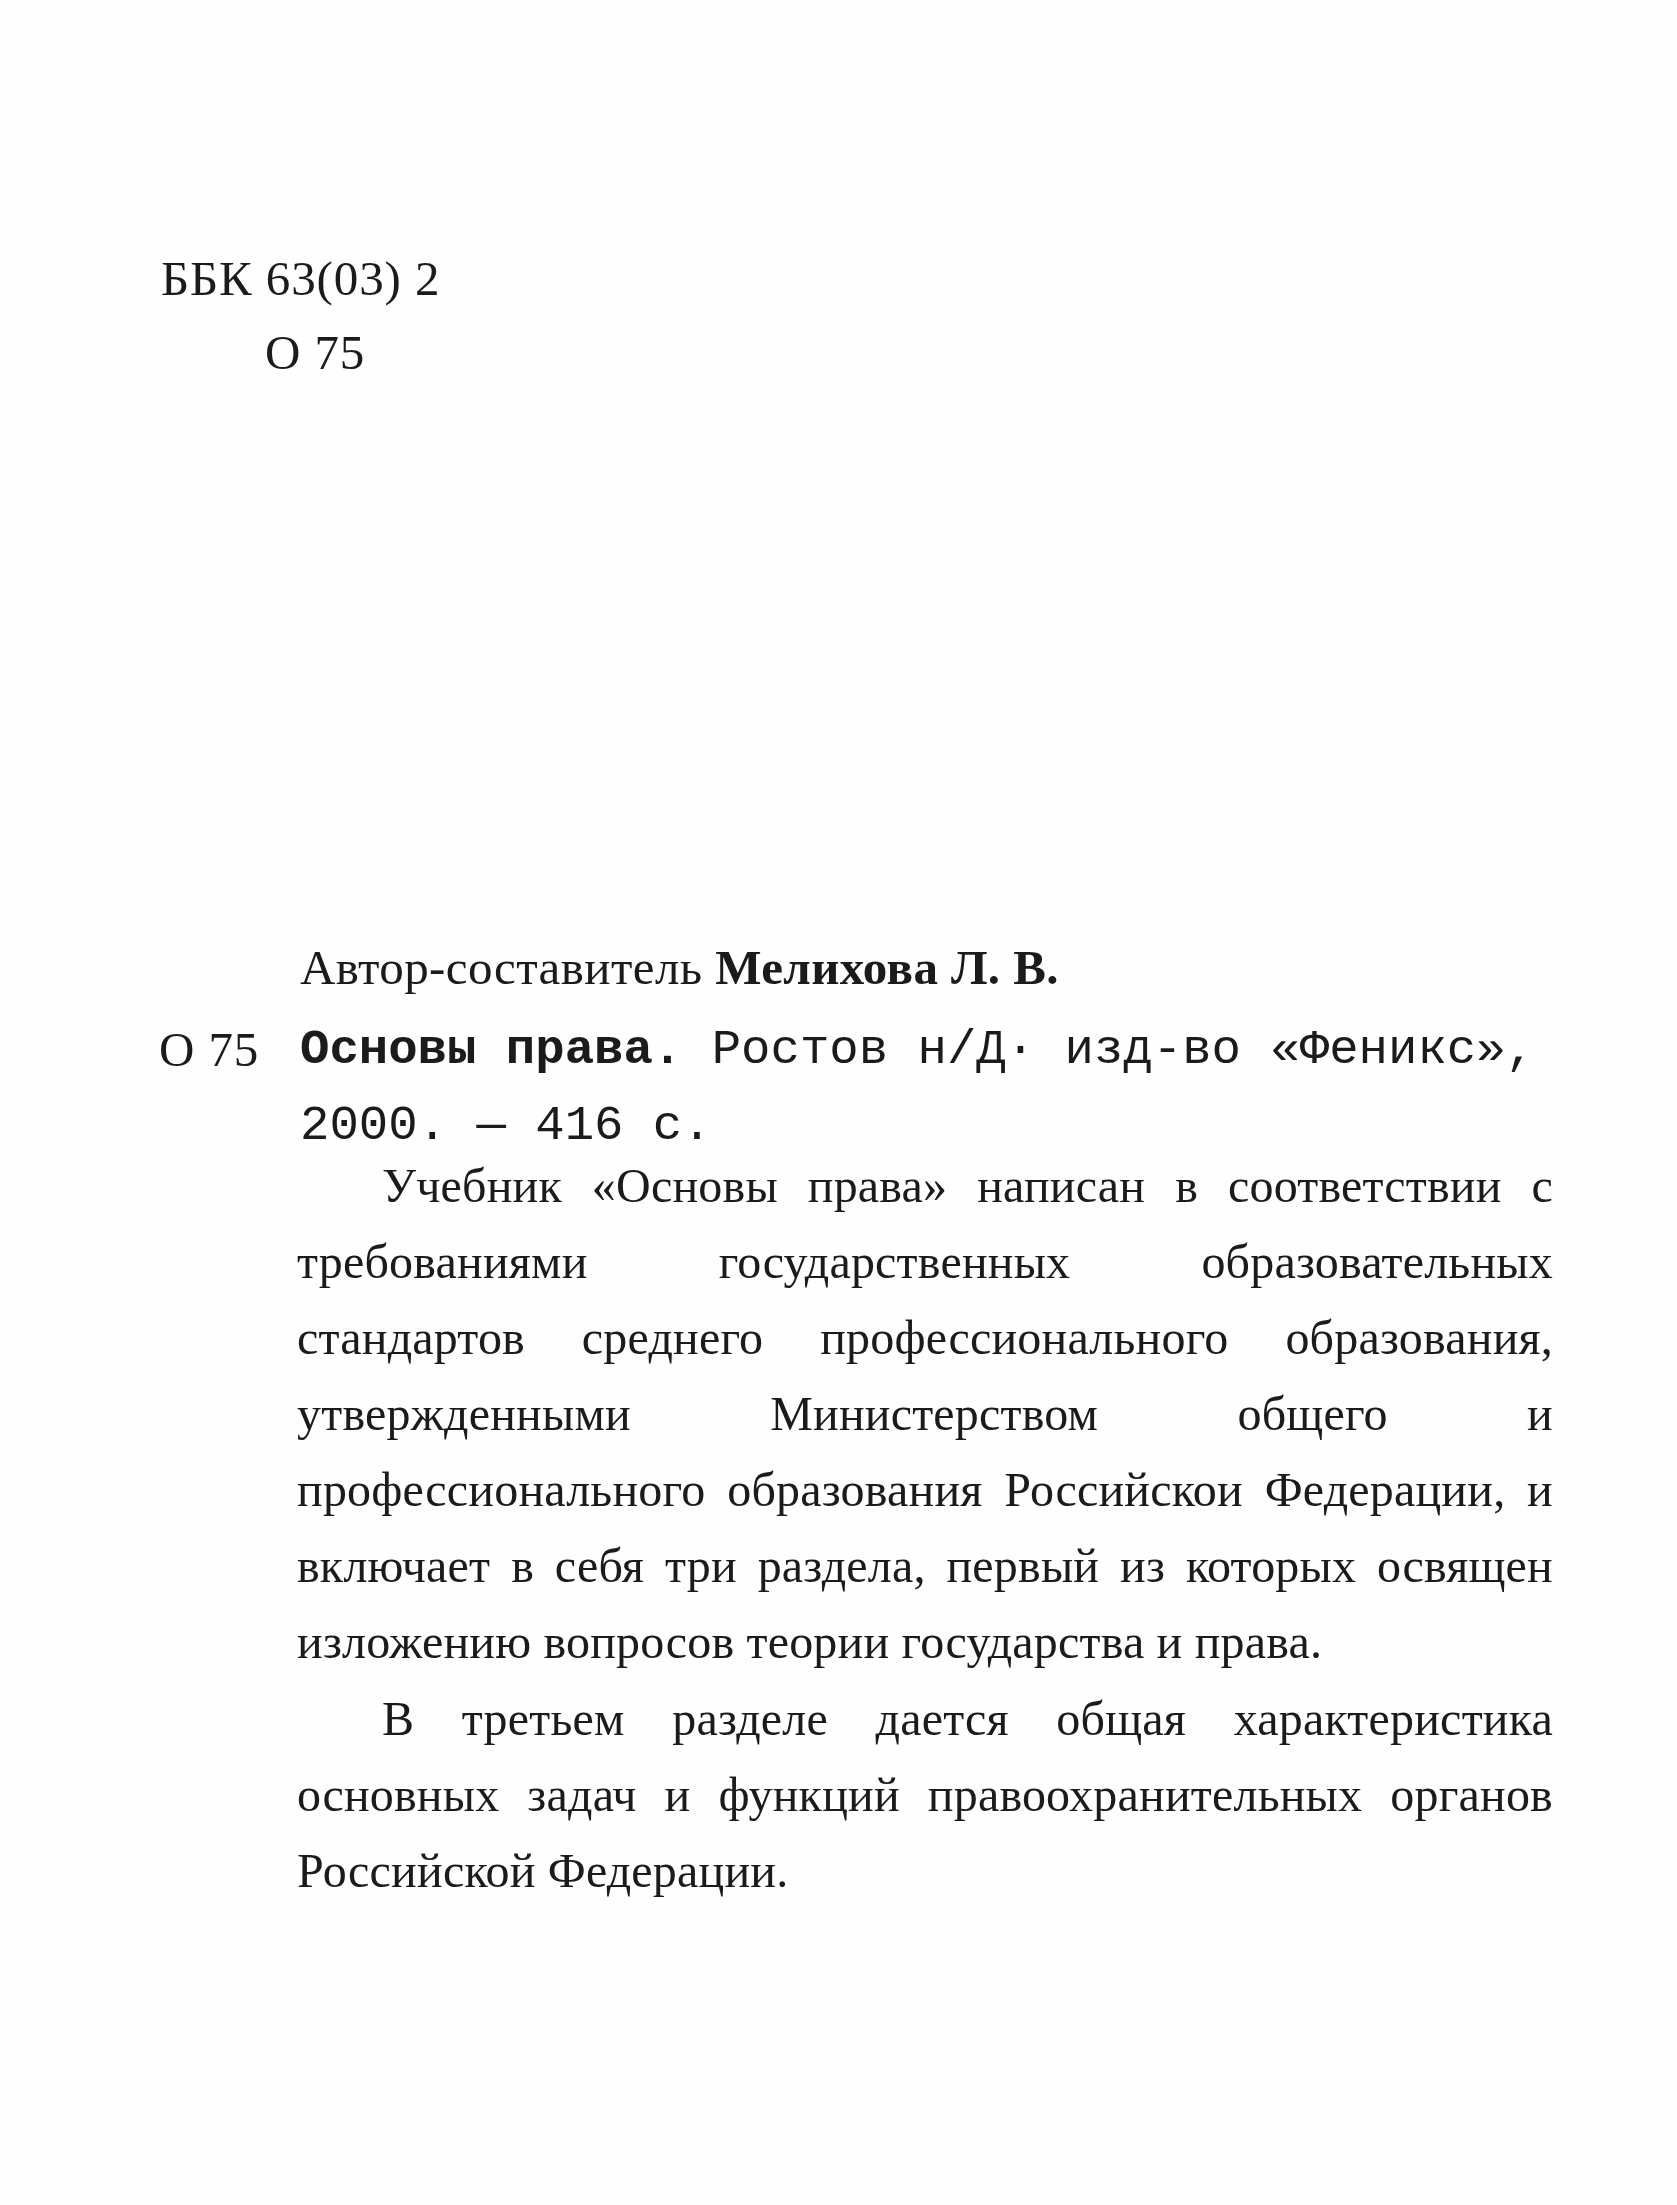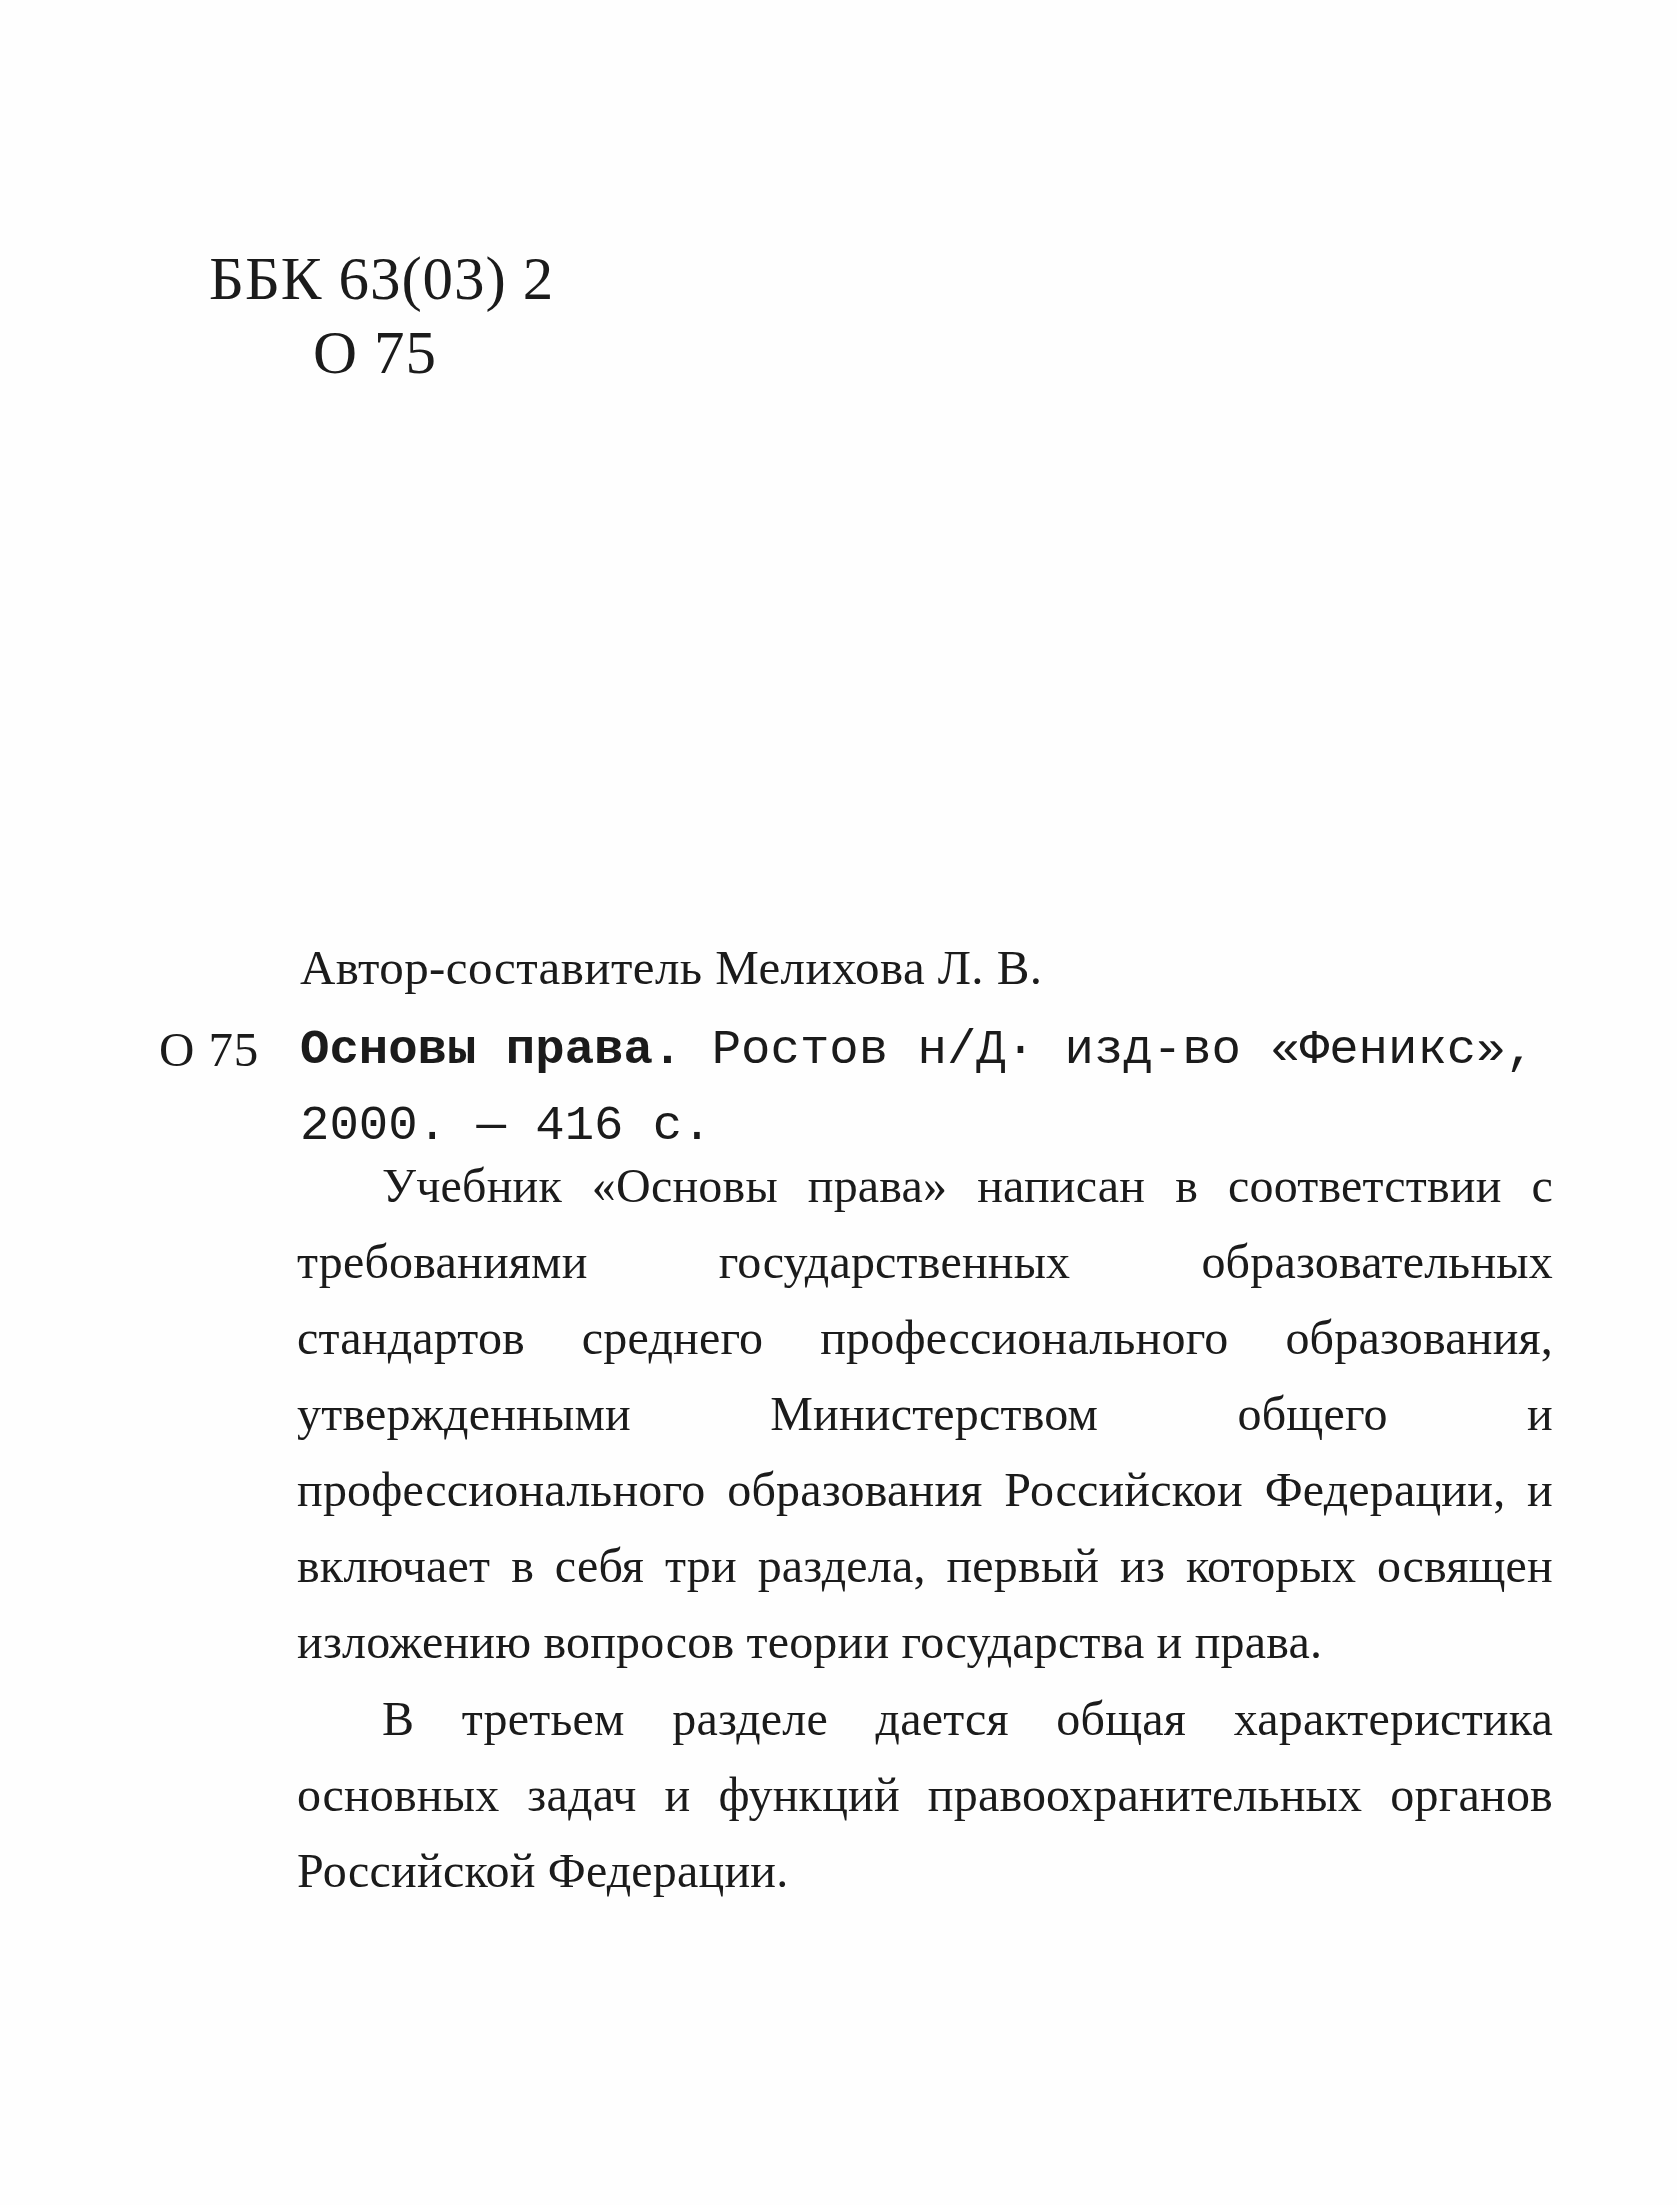--- a/index.html
+++ b/index.html
@@ -17,40 +17,39 @@
     width: 1678px;
     height: 2758px;
     background: #fefefe;
     overflow: hidden;
   }
   
   .top-block {
     position: absolute;
     top: 242px;
     left: 161px;
-    font-size: 61px;
+    font-size: 49px;
     line-height: 74px;
     letter-spacing: 0.9px;
-    margin-left: 48px;
   }
   .top-block .code-line2 {
     margin-left: 104px;
   }
   
   .author-line {
     position: absolute;
     top: 930px;
     left: 300px;
     font-size: 49px;
     line-height: 76px;
     letter-spacing: 0.4px;
     white-space: nowrap;
   }
   .author-line .author-name {
-    font-weight: 400;
+    font-weight: 700;
     text-align: center;
   }
   
   .entry {
     position: absolute;
     top: 1012px;
     left: 159px;
     width: 1398px;
     font-size: 49px;
     line-height: 76px;

